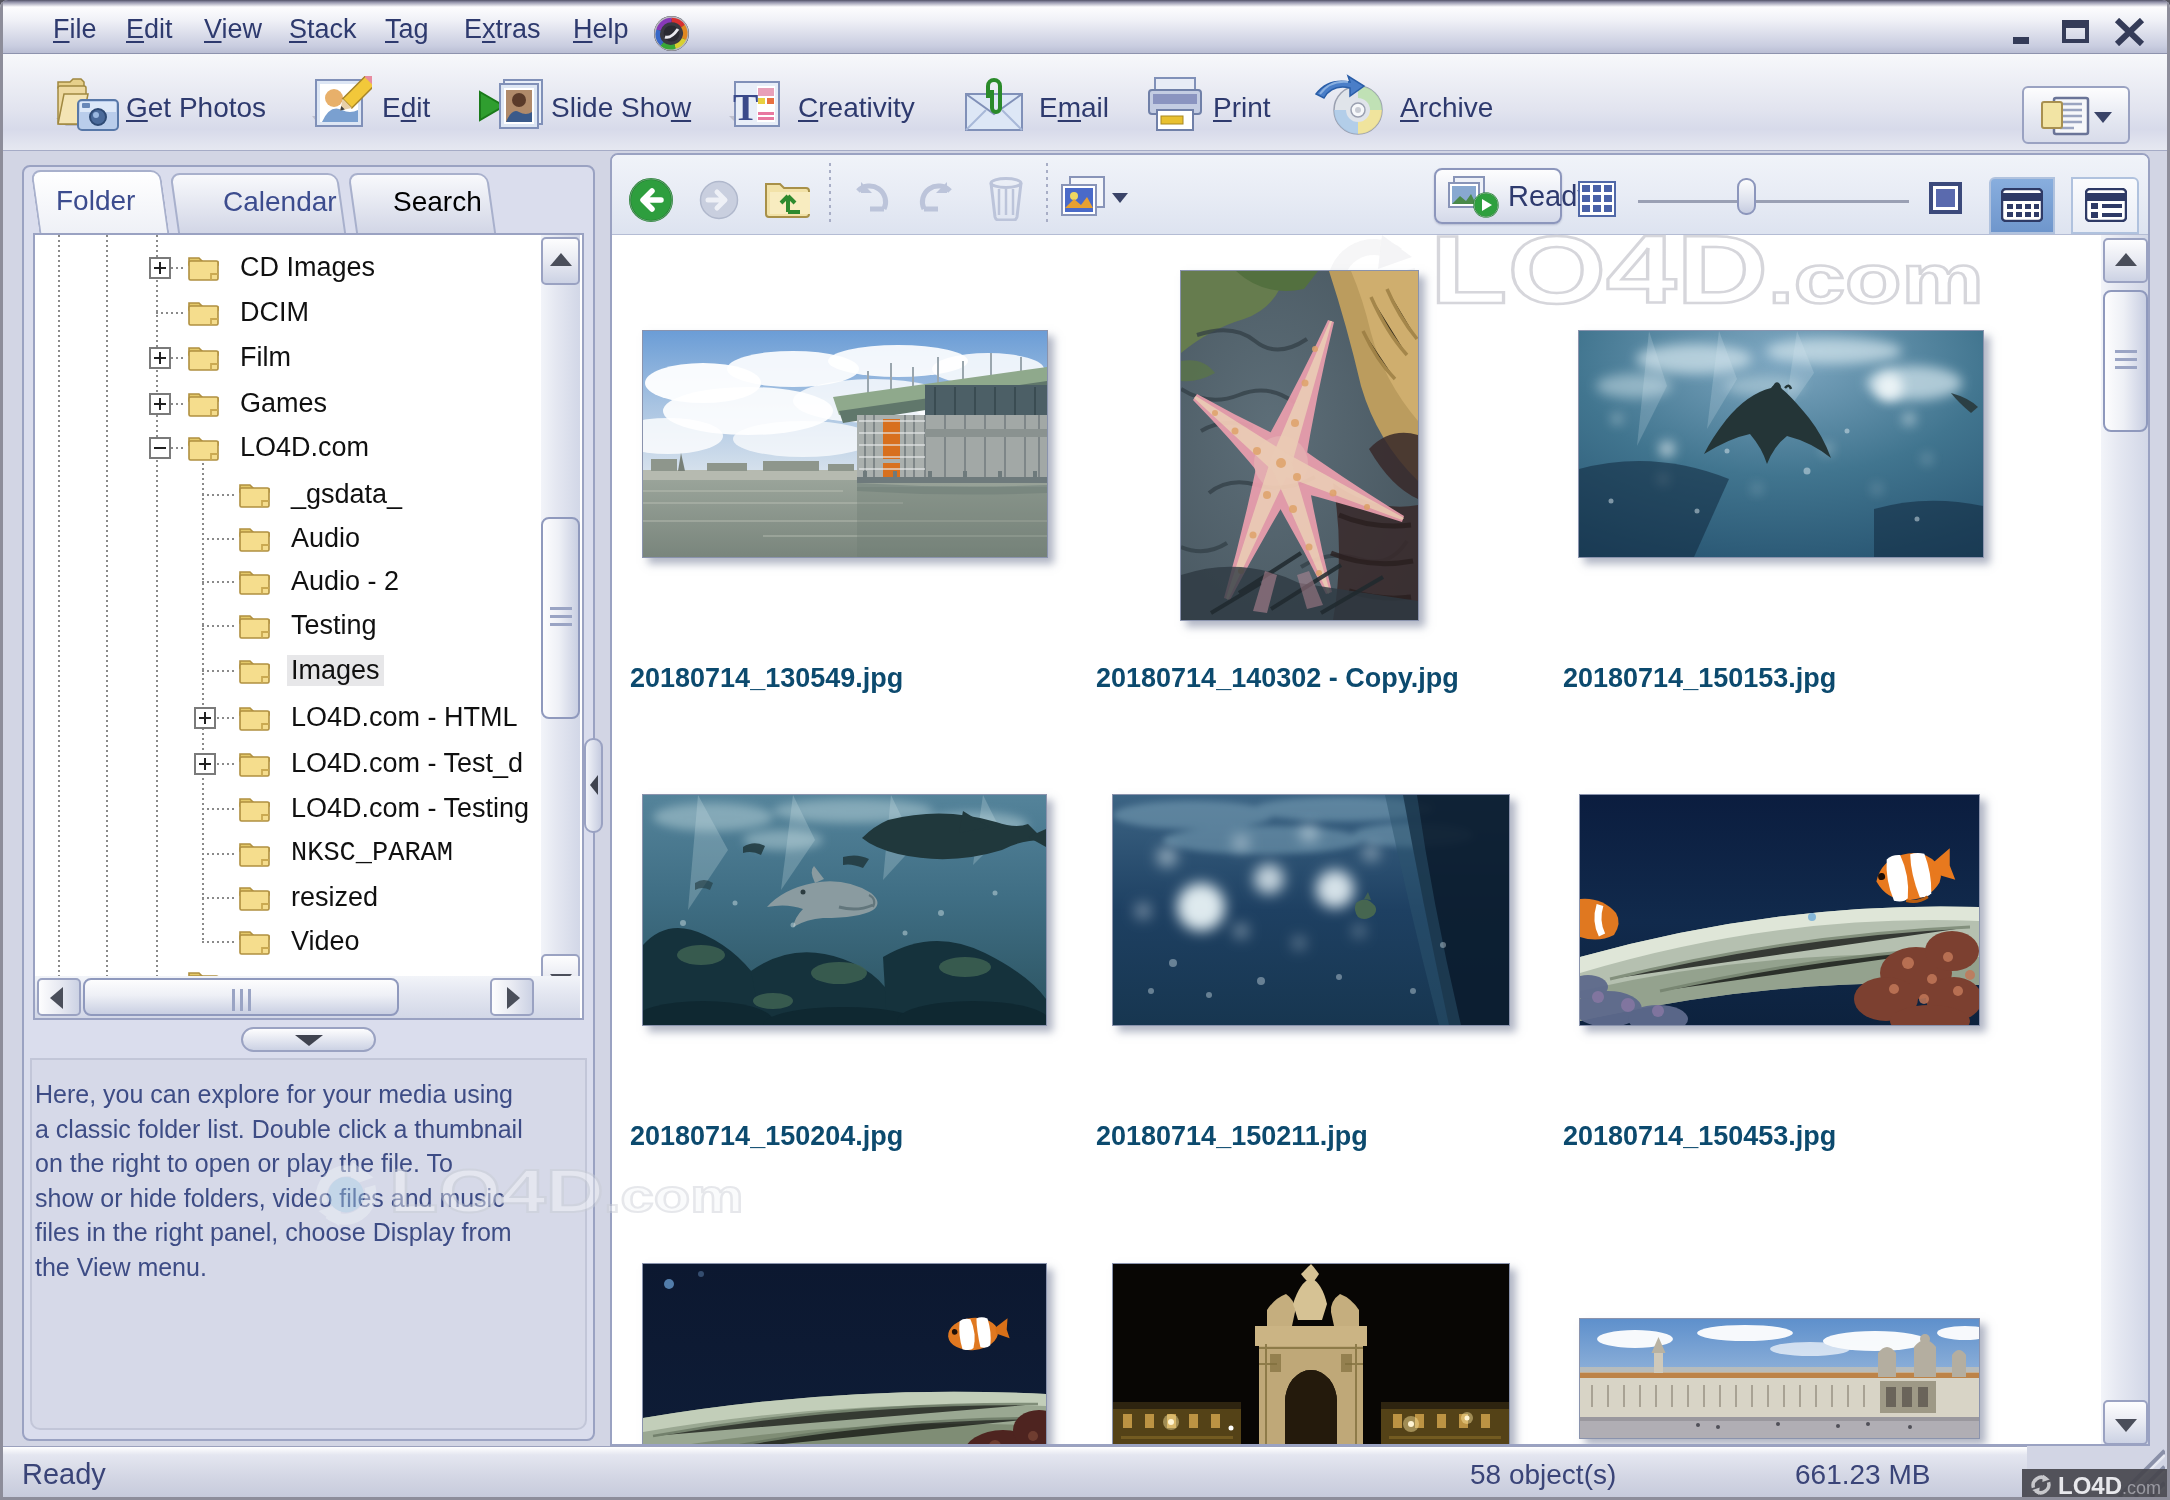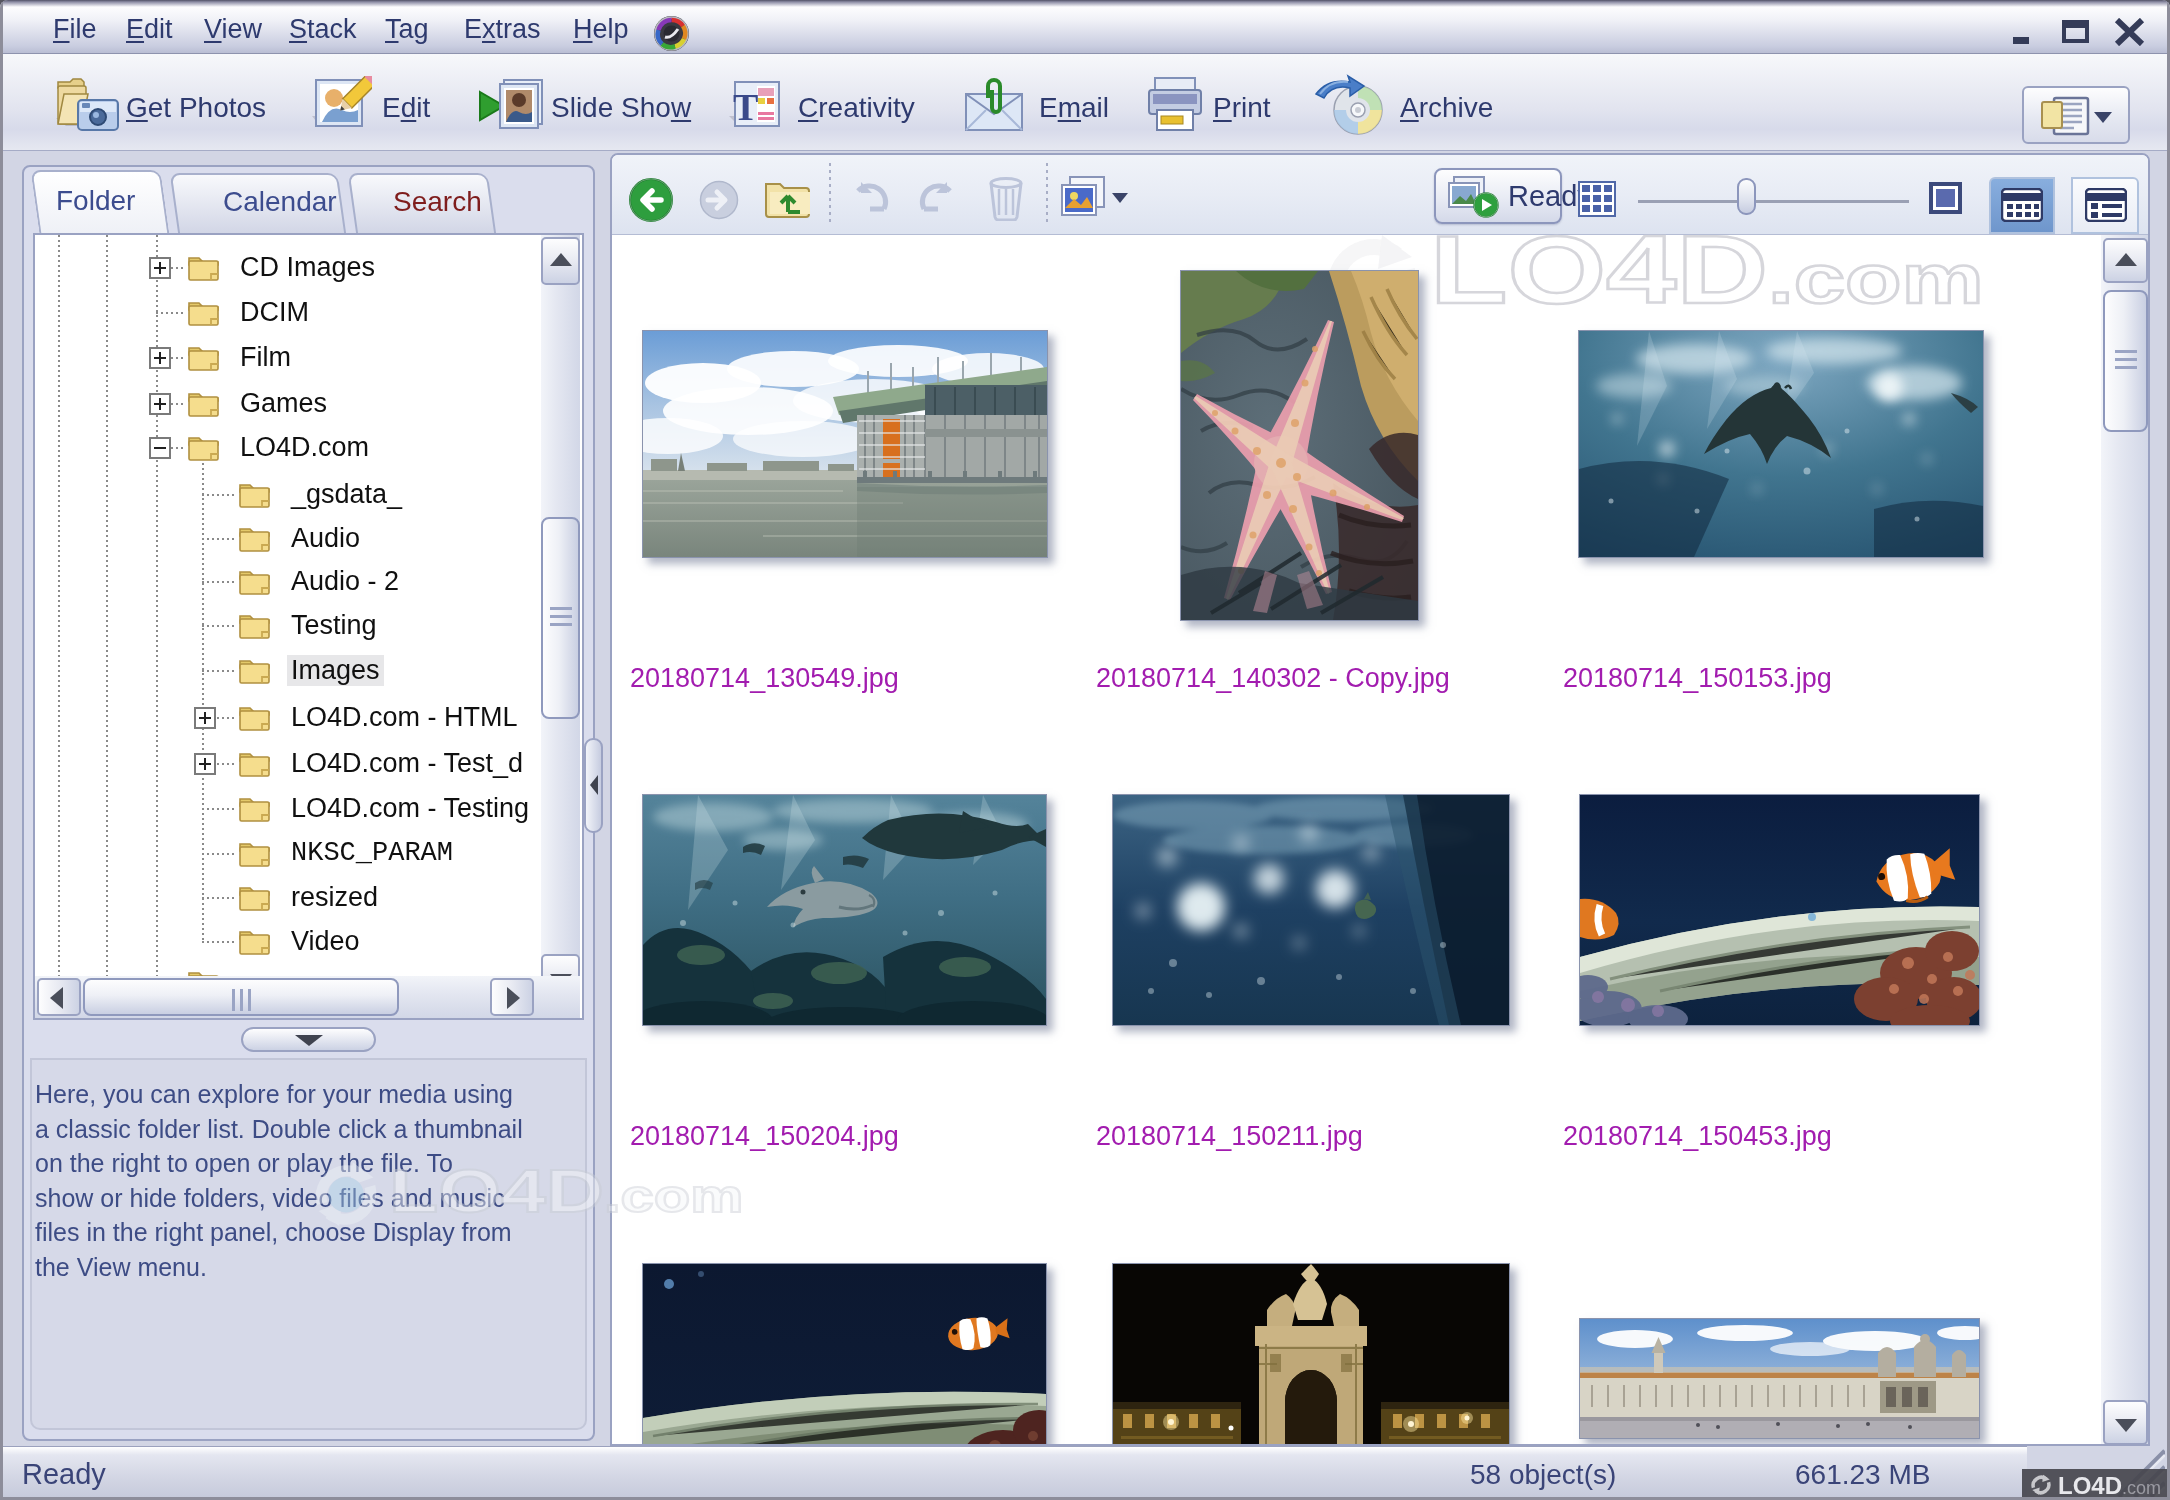--- a/index.html
+++ b/index.html
@@ -2,21 +2,21 @@
 <html><head><meta charset="utf-8">
 <style>
 html,body{margin:0;padding:0;width:2170px;height:1500px;overflow:hidden;}
 body{font-family:"Liberation Sans",sans-serif;background:#55555f;}
 .abs{position:absolute;}
 .win{position:absolute;left:0;top:0;width:2170px;height:1500px;background:#d2d5e4;border-radius:8px 8px 0 0;overflow:hidden;}
 u{text-decoration-thickness:2px;text-underline-offset:3px;}
 .menuitem{position:absolute;top:14px;font-size:27px;color:#2e3a6e;}
 .tbtn-label{position:absolute;top:38px;font-size:28px;color:#2e3a6e;}
 .treerow{position:absolute;font-size:27px;color:#101010;white-space:nowrap;}
-.fname{position:absolute;font-size:27px;color:#a21caf;white-space:nowrap;}
+.fname{position:absolute;font-size:27px;color:#0c4a6e;white-space:nowrap;font-weight:bold;}
 .dotv{position:absolute;width:2px;background-image:repeating-linear-gradient(to bottom,#8a8a8a 0 2px,transparent 2px 5px);}
 .doth{position:absolute;height:2px;background-image:repeating-linear-gradient(to right,#8a8a8a 0 2px,transparent 2px 5px);}
 .expander{position:absolute;width:22px;height:22px;background:#fff;border:2px solid #7a7a7a;box-sizing:border-box;}
 .expander .h{position:absolute;left:3px;right:3px;top:8px;height:2px;background:#202020;}
 .expander .v{position:absolute;top:3px;bottom:3px;left:8px;width:2px;background:#202020;}
 
 .sb-vtrack{position:absolute;background:linear-gradient(to right,#f2f4f9 0,#e4e7f1 40%,#d2d7e7 100%);}
 .sb-htrack{position:absolute;background:linear-gradient(to bottom,#f2f4f9 0,#e4e7f1 40%,#d2d7e7 100%);}
 .sb-btn{position:absolute;background:linear-gradient(to bottom,#fdfdfe 0,#e8eaf2 50%,#ccd2e4 100%);border:2px solid #9aa2c2;border-radius:5px;box-sizing:border-box;}
 .sb-btnh{position:absolute;background:linear-gradient(to right,#fdfdfe 0,#e8eaf2 50%,#ccd2e4 100%);border:2px solid #9aa2c2;border-radius:5px;box-sizing:border-box;}
@@ -157,21 +157,21 @@
 
   <div class="abs" style="left:0;top:151px;width:2170px;height:1295px;background:#d2d5e4;"></div>
 
   <div class="abs" id="lpanel" style="left:22px;top:165px;width:573px;height:1276px;">
 
     <div class="abs" style="left:0;top:0;width:573px;height:1276px;background:#dadded;border:2px solid #9aa2c2;border-radius:8px;box-sizing:border-box;"></div>
 
     <div class="abs" style="left:152px;top:8px;width:168px;height:62px;background:linear-gradient(to bottom,#f8f9fc,#d2d6e6);border:2px solid #a8b0cc;border-radius:10px 10px 0 0;box-sizing:border-box;transform:skewX(8deg);"></div>
     <div class="abs" style="left:201px;top:21px;font-size:28px;color:#3c4c8e;">Calendar</div>
     <div class="abs" style="left:330px;top:8px;width:140px;height:62px;background:linear-gradient(to bottom,#f8f9fc,#d2d6e6);border:2px solid #a8b0cc;border-radius:10px 10px 0 0;box-sizing:border-box;transform:skewX(8deg);"></div>
-    <div class="abs" style="left:371px;top:21px;font-size:28px;color:#7f1d1d;">Search</div>
+    <div class="abs" style="left:371px;top:21px;font-size:28px;color:#000000;">Search</div>
     <div class="abs" style="left:13px;top:5px;width:130px;height:65px;background:linear-gradient(to bottom,#ffffff,#eef0f6);border:2px solid #a8b0cc;border-bottom:none;border-radius:10px 10px 0 0;box-sizing:border-box;transform:skewX(8deg);"></div>
     <div class="abs" style="left:34px;top:20px;font-size:28px;color:#3c4c8e;">Folder</div>
 
     <div class="abs" id="treebox" style="left:11px;top:68px;width:551px;height:787px;background:#fff;border:2px solid #9aa2c2;box-sizing:border-box;overflow:hidden;">
       <div class="dotv" style="left:23px;top:0;height:745px;"></div>
       <div class="dotv" style="left:71px;top:0;height:745px;"></div>
       <div class="dotv" style="left:121px;top:0;height:745px;"></div>
       <div class="dotv" style="left:167px;top:213px;height:494px;"></div>
       <div class="doth" style="left:121px;top:32px;width:29px;"></div>
       <div class="expander" style="left:114px;top:22px;">

